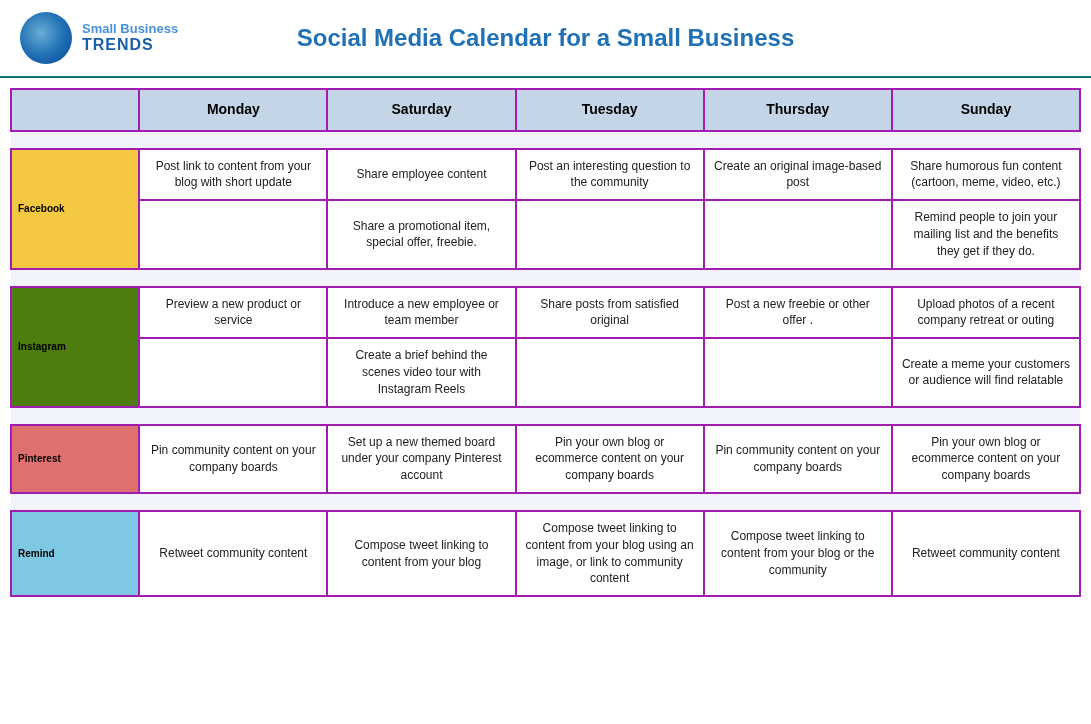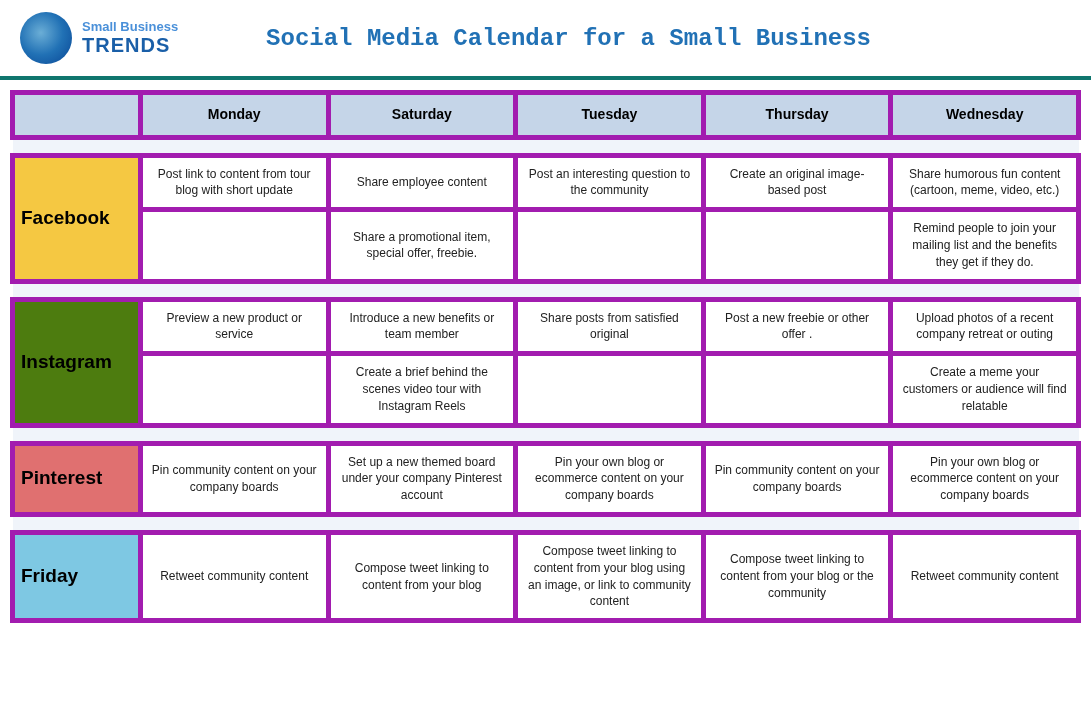--- a/index.html
+++ b/index.html
@@ -8,21 +8,21 @@
       background: #fff;
       width: 1091px;
       min-height: 724px;
     }
 
     .header {
       display: flex;
       align-items: center;
       padding: 12px 20px;
       background: #fff;
-      border-bottom: 4px solid #0f766e;
+      border-bottom: 2px solid #0f766e;
     }
 
     .logo-container {
       display: flex;
       align-items: center;
       gap: 10px;
       min-width: 200px;
     }
 
     .logo-circle {
@@ -38,48 +38,47 @@
       line-height: 1.1;
     }
 
     .logo-text .small {
       font-size: 13px;
       font-weight: bold;
       color: #4a90d9;
     }
 
     .logo-text .trends {
-      font-size: 20px;
+      font-size: 16px;
       font-weight: 900;
       color: #1a5fa8;
       letter-spacing: 1px;
     }
 
     .page-title {
       flex: 1;
-      text-align: right;
+      text-align: center;
       font-size: 24px;
       font-weight: bold;
       color: #2171b5;
-      font-family: Liberation Mono, monospace;
     }
 
     .calendar-wrapper {
       padding: 10px 10px;
       overflow-x: auto;
     }
 
     table {
       width: 100%;
       border-collapse: collapse;
       table-layout: fixed;
     }
 
     th, td {
-      border: 5px solid #a21caf;
+      border: 2px solid #a21caf;
       vertical-align: top;
       font-size: 12px;
       line-height: 1.4;
     }
 
     
     col.label-col { width: 12%; }
     col.day-col { width: 17.6%; }
 
     
@@ -92,21 +91,21 @@
       color: #000;
     }
 
     .header-row th.label-header {
       background: #c5d5e8;
     }
 
     
     .section-label {
       font-weight: bold;
-      font-size: 19px;
+      font-size: 10px;
       vertical-align: middle;
       padding: 8px 6px;
       text-align: left;
     }
 
     .section-facebook { background: #f5c842; }
     .section-instagram { background: #4d7c0f; }
     .section-pinterest { background: #e07070; }
     .section-twitter { background: #7ec8e3; }
 
@@ -159,33 +158,33 @@
       <col class="day-col">
     </colgroup>
 
     <thead>
       <tr class="header-row">
         <th class="label-header"></th>
         <th>Monday</th>
         <th>Saturday</th>
         <th>Tuesday</th>
         <th>Thursday</th>
-        <th>Wednesday</th>
+        <th>Sunday</th>
       </tr>
     </thead>
 
     <tbody>
 
       <tr class="spacer-row">
         <td colspan="6"></td>
       </tr>
 
       <tr>
         <td class="section-label section-facebook" rowspan="2">Facebook</td>
-        <td class="content-cell">Post link to content from tour blog with short update</td>
+        <td class="content-cell">Post link to content from your blog with short update</td>
         <td class="content-cell">Share employee content</td>
         <td class="content-cell">Post an interesting question to the community</td>
         <td class="content-cell">Create an original image-based post</td>
         <td class="content-cell">Share humorous fun content (cartoon, meme, video, etc.)</td>
       </tr>
 
       <tr>
         <td class="content-cell empty"></td>
         <td class="content-cell">Share a promotional item, special offer, freebie.</td>
         <td class="content-cell empty"></td>
@@ -193,21 +192,21 @@
         <td class="content-cell">Remind people to join your mailing list and the benefits they get if they do.</td>
       </tr>
 
       <tr class="spacer-row">
         <td colspan="6"></td>
       </tr>
 
       <tr>
         <td class="section-label section-instagram" rowspan="2">Instagram</td>
         <td class="content-cell">Preview a new product or service</td>
-        <td class="content-cell">Introduce a new benefits or team member</td>
+        <td class="content-cell">Introduce a new employee or team member</td>
         <td class="content-cell">Share posts from satisfied original</td>
         <td class="content-cell">Post a new freebie or other offer .</td>
         <td class="content-cell">Upload photos of a recent company retreat or outing</td>
       </tr>
 
       <tr>
         <td class="content-cell empty"></td>
         <td class="content-cell">Create a brief behind the scenes video tour with Instagram Reels</td>
         <td class="content-cell empty"></td>
         <td class="content-cell empty"></td>
@@ -225,21 +224,21 @@
         <td class="content-cell">Pin your own blog or ecommerce content on your company boards</td>
         <td class="content-cell">Pin community content on your company boards</td>
         <td class="content-cell">Pin your own blog or ecommerce content on your company boards</td>
       </tr>
 
       <tr class="spacer-row">
         <td colspan="6"></td>
       </tr>
 
       <tr>
-        <td class="section-label section-twitter">Friday</td>
+        <td class="section-label section-twitter">Remind</td>
         <td class="content-cell">Retweet community content</td>
         <td class="content-cell">Compose tweet linking to content from your blog</td>
         <td class="content-cell">Compose tweet linking to content from your blog using an image, or link to community content</td>
         <td class="content-cell">Compose tweet linking to content from your blog or the community</td>
         <td class="content-cell">Retweet community content</td>
       </tr>
 
     </tbody>
   </table>
 </div>

